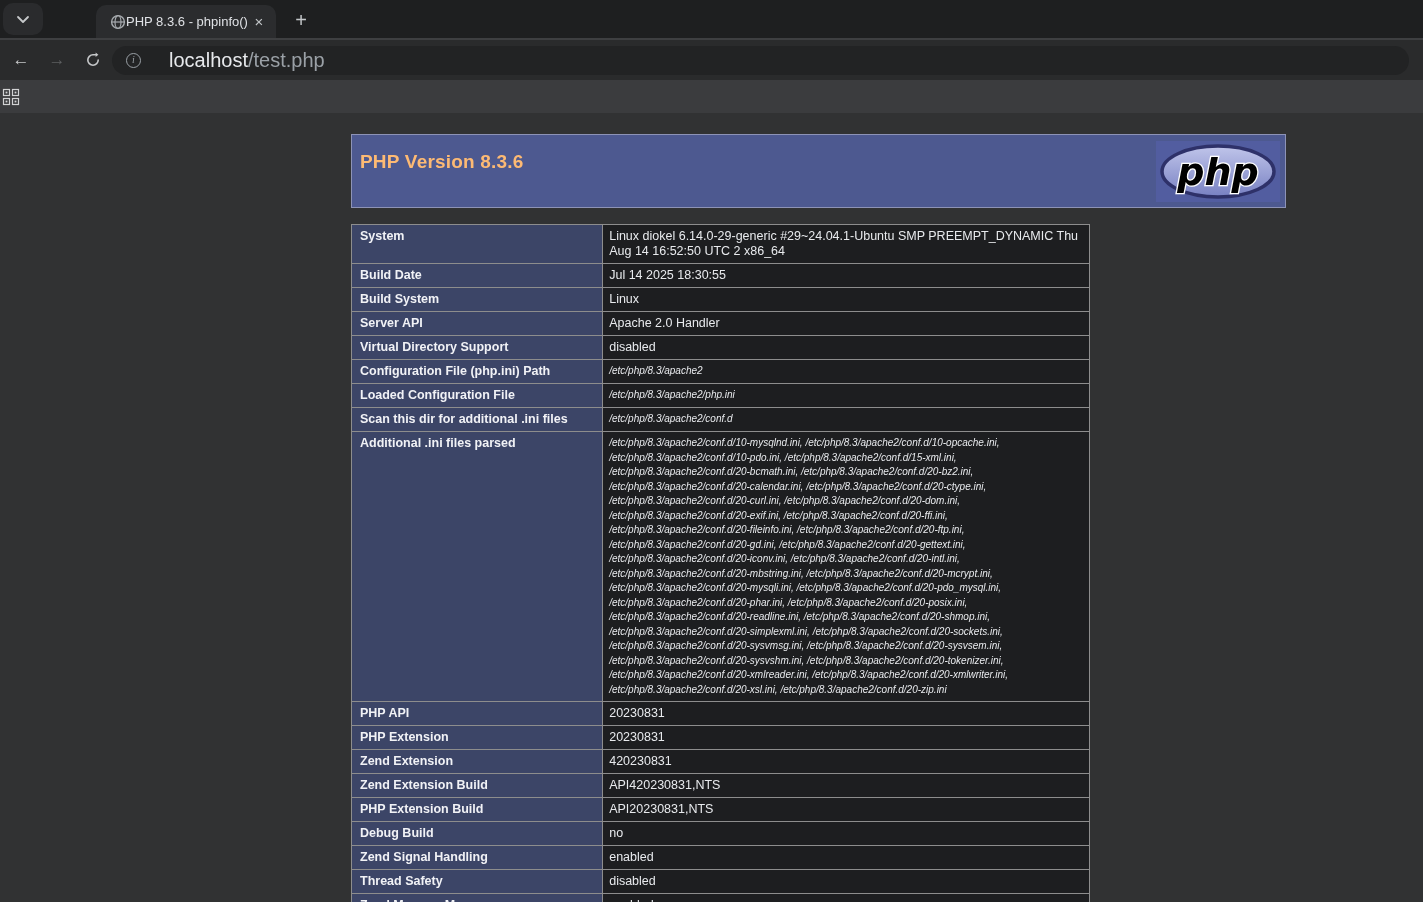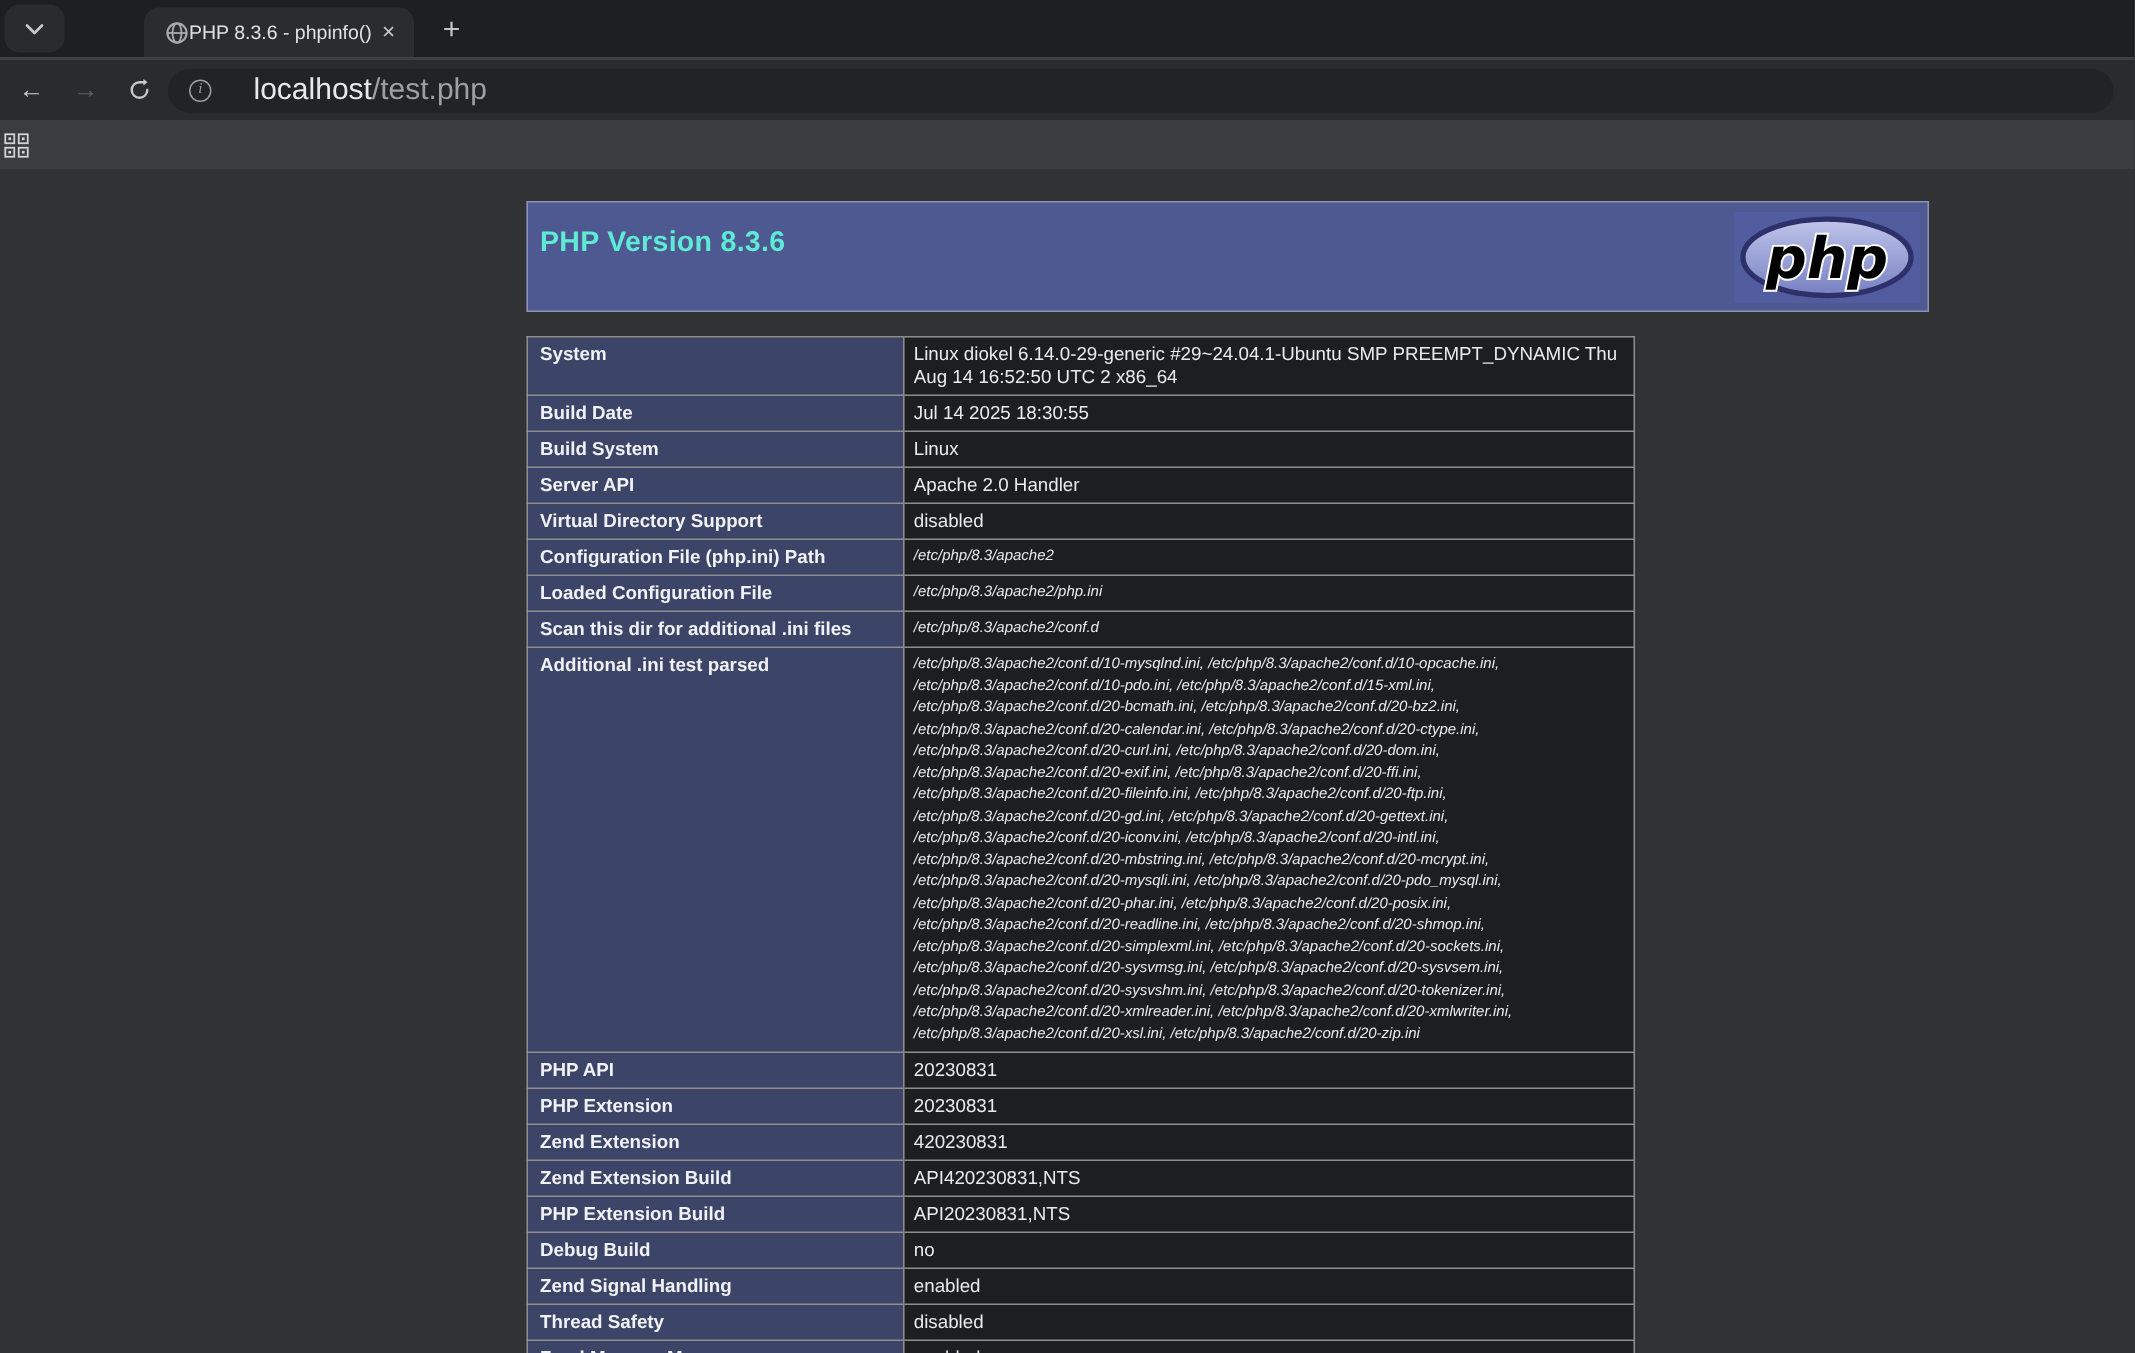--- a/index.html
+++ b/index.html
@@ -35,21 +35,21 @@
   .url-path { color:#9aa0a6; }
 
   .bookmarks-bar { position:absolute; left:0; top:80px; width:100%; height:33px; background:#3b3c3e; }
   .apps-icon { position:absolute; left:2px; top:8px; }
 
   
   .webpage { position:absolute; left:0; top:113px; width:100%; height:789px; background:#313233; }
 
   .php-header { position:absolute; left:351px; top:21px; width:935px; height:74px;
     background:#4d5990; border:1px solid #8d93b6; }
-  .php-header h1 { font-size:19px; font-weight:bold; color:#5eead4; padding:16px 0 0 8px;
+  .php-header h1 { font-size:19px; font-weight:bold; color:#fdba74; padding:16px 0 0 8px;
     letter-spacing:.2px; }
   .php-logo { position:absolute; right:5px; top:6px; }
 
   table.info { position:absolute; left:351px; top:111px; width:739px; border-collapse:collapse;
     font-size:12.5px; }
   table.info td { border:1px solid #8d8d8d; vertical-align:top; line-height:15px; }
   td.cell-label { width:313px; background:#3c4567; color:#f1f2f6; font-weight:bold;
     padding:4px 8px; height:22px; }
   td.cell-value { background:#1d1e20; color:#e8eaed; padding:4px 6px; }
   td.cell-value.italic { font-style:italic; font-size:10px; line-height:14.5px; }
@@ -161,21 +161,21 @@
         </tr>
         <tr>
           <td class="cell-label">Loaded Configuration File</td>
           <td class="cell-value italic">/etc/php/8.3/apache2/php.ini</td>
         </tr>
         <tr>
           <td class="cell-label">Scan this dir for additional .ini files</td>
           <td class="cell-value italic">/etc/php/8.3/apache2/conf.d</td>
         </tr>
         <tr>
-          <td class="cell-label">Additional .ini test parsed</td>
+          <td class="cell-label">Additional .ini files parsed</td>
           <td class="cell-value italic">/etc/php/8.3/apache2/conf.d/10-mysqlnd.ini, /etc/php/8.3/apache2/conf.d/10-opcache.ini, /etc/php/8.3/apache2/conf.d/10-pdo.ini, /etc/php/8.3/apache2/conf.d/15-xml.ini, /etc/php/8.3/apache2/conf.d/20-bcmath.ini, /etc/php/8.3/apache2/conf.d/20-bz2.ini, /etc/php/8.3/apache2/conf.d/20-calendar.ini, /etc/php/8.3/apache2/conf.d/20-ctype.ini, /etc/php/8.3/apache2/conf.d/20-curl.ini, /etc/php/8.3/apache2/conf.d/20-dom.ini, /etc/php/8.3/apache2/conf.d/20-exif.ini, /etc/php/8.3/apache2/conf.d/20-ffi.ini, /etc/php/8.3/apache2/conf.d/20-fileinfo.ini, /etc/php/8.3/apache2/conf.d/20-ftp.ini, /etc/php/8.3/apache2/conf.d/20-gd.ini, /etc/php/8.3/apache2/conf.d/20-gettext.ini, /etc/php/8.3/apache2/conf.d/20-iconv.ini, /etc/php/8.3/apache2/conf.d/20-intl.ini, /etc/php/8.3/apache2/conf.d/20-mbstring.ini, /etc/php/8.3/apache2/conf.d/20-mcrypt.ini, /etc/php/8.3/apache2/conf.d/20-mysqli.ini, /etc/php/8.3/apache2/conf.d/20-pdo_mysql.ini, /etc/php/8.3/apache2/conf.d/20-phar.ini, /etc/php/8.3/apache2/conf.d/20-posix.ini, /etc/php/8.3/apache2/conf.d/20-readline.ini, /etc/php/8.3/apache2/conf.d/20-shmop.ini, /etc/php/8.3/apache2/conf.d/20-simplexml.ini, /etc/php/8.3/apache2/conf.d/20-sockets.ini, /etc/php/8.3/apache2/conf.d/20-sysvmsg.ini, /etc/php/8.3/apache2/conf.d/20-sysvsem.ini, /etc/php/8.3/apache2/conf.d/20-sysvshm.ini, /etc/php/8.3/apache2/conf.d/20-tokenizer.ini, /etc/php/8.3/apache2/conf.d/20-xmlreader.ini, /etc/php/8.3/apache2/conf.d/20-xmlwriter.ini, /etc/php/8.3/apache2/conf.d/20-xsl.ini, /etc/php/8.3/apache2/conf.d/20-zip.ini</td>
         </tr>
         <tr>
           <td class="cell-label">PHP API</td>
           <td class="cell-value">20230831</td>
         </tr>
         <tr>
           <td class="cell-label">PHP Extension</td>
           <td class="cell-value">20230831</td>
         </tr>

